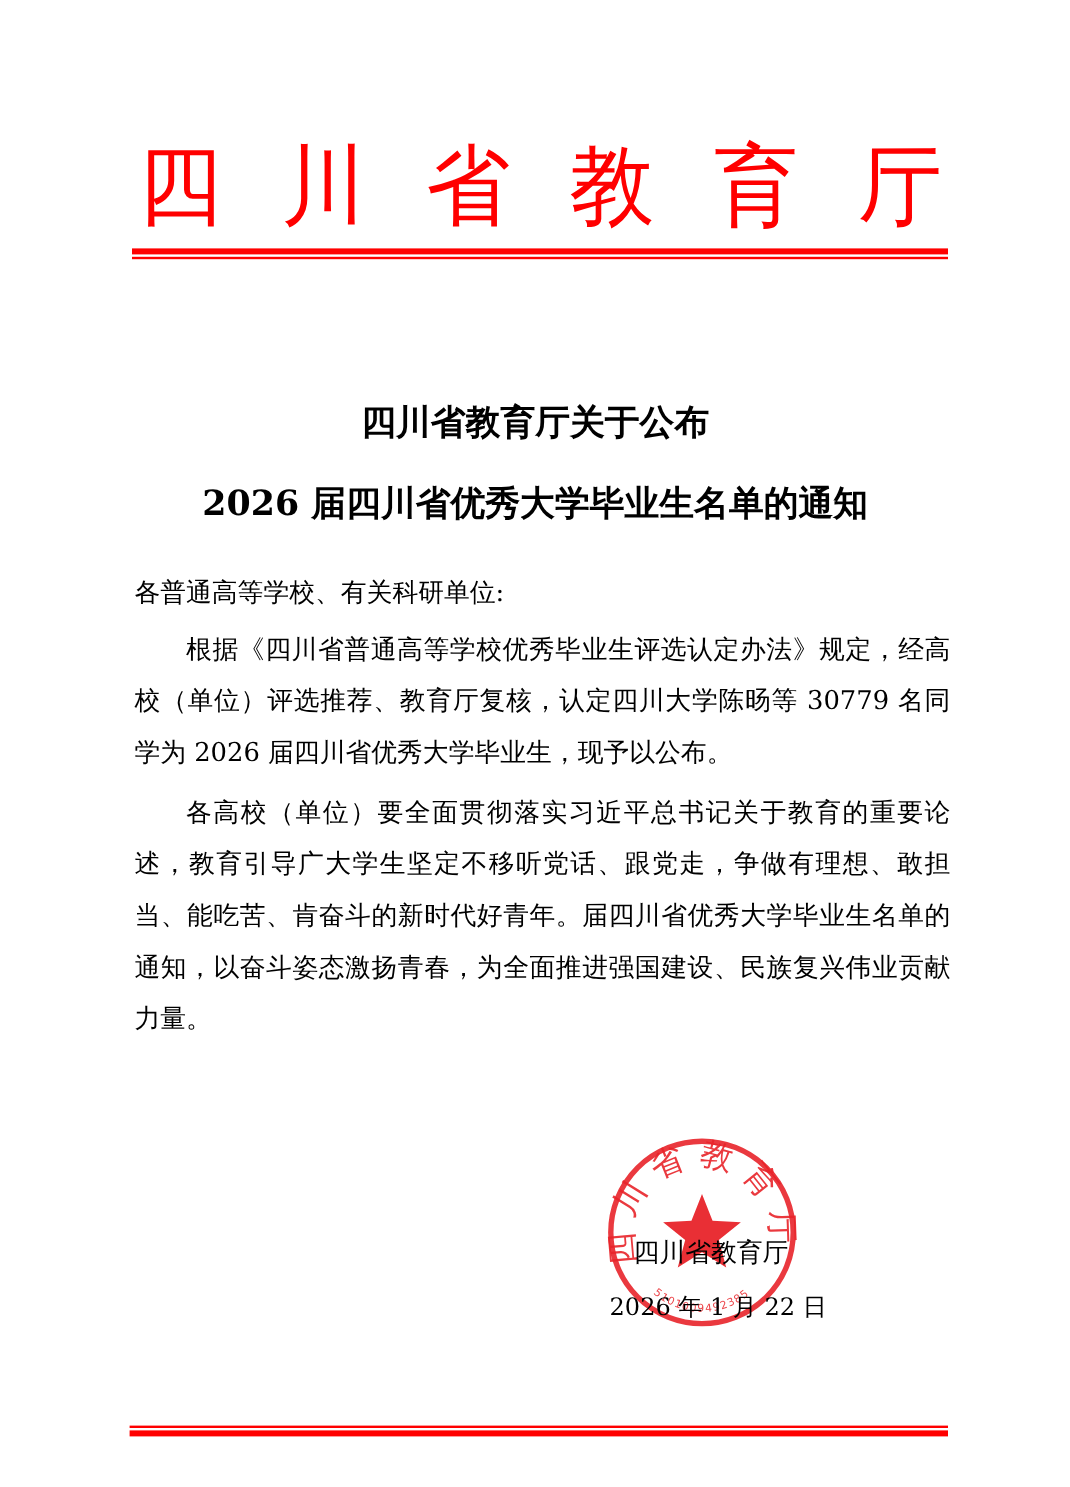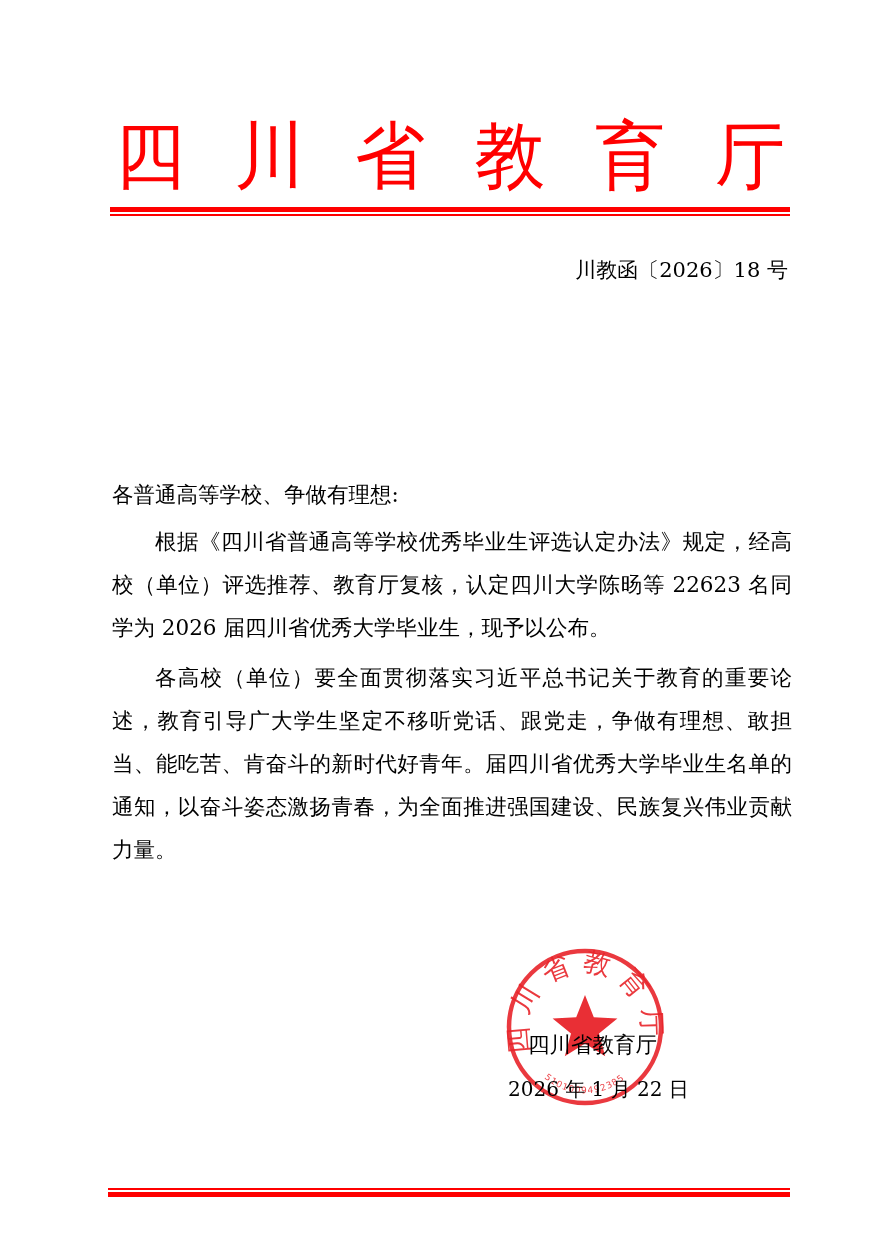--- a/index.html
+++ b/index.html
@@ -46,25 +46,26 @@
     <span>川</span>
     <span>省</span>
     <span>教</span>
     <span>育</span>
     <span>厅</span>
   </div>
 
   <div class="rule-top-thick"></div>
   <div class="rule-top-thin"></div>
 
-  <div class="docno">川教函〔2026〕18 号</div>
 
+  <div class="title l1">四川省教育厅关于公布</div>
+  <div class="title l2">2026 届四川省优秀大学毕业生名单的通知</div>
 
-  <div class="body-text salutation">各普通高等学校、争做有理想:</div>
-  <div class="body-text para para1">根据《四川省普通高等学校优秀毕业生评选认定办法》规定，经高校（单位）评选推荐、教育厅复核，认定四川大学陈旸等 22623 名同学为 2026 届四川省优秀大学毕业生，现予以公布。</div>
+  <div class="body-text salutation">各普通高等学校、有关科研单位:</div>
+  <div class="body-text para para1">根据《四川省普通高等学校优秀毕业生评选认定办法》规定，经高校（单位）评选推荐、教育厅复核，认定四川大学陈旸等 30779 名同学为 2026 届四川省优秀大学毕业生，现予以公布。</div>
   <div class="body-text para para2">各高校（单位）要全面贯彻落实习近平总书记关于教育的重要论述，教育引导广大学生坚定不移听党话、跟党走，争做有理想、敢担当、能吃苦、肯奋斗的新时代好青年。届四川省优秀大学毕业生名单的通知，以奋斗姿态激扬青春，为全面推进强国建设、民族复兴伟业贡献力量。</div>
 
   <svg class="stamp" viewBox="0 0 160 160">
     <defs>
       <path id="sealArc" d="M 30 112 A 58 58 0 1 1 130 112"></path>
       <path id="serialArc" d="M 28 118 A 62 62 0 0 0 132 118"></path>
     </defs>
     <circle cx="80" cy="80" r="76" fill="none" stroke="#e8242a" stroke-width="4.5" opacity="0.9"></circle>
     <polygon points="80,48 88.8,70.3 112.4,71.5 94,86.4 100.2,109.3 80,96.5 59.8,109.3 66,86.4 47.6,71.5 71.2,70.3" fill="#e8242a" opacity="0.95"></polygon>
     <text font-family="'DejaVu Serif', serif" font-size="27" fill="#e8242a" opacity="0.9" letter-spacing="10">

